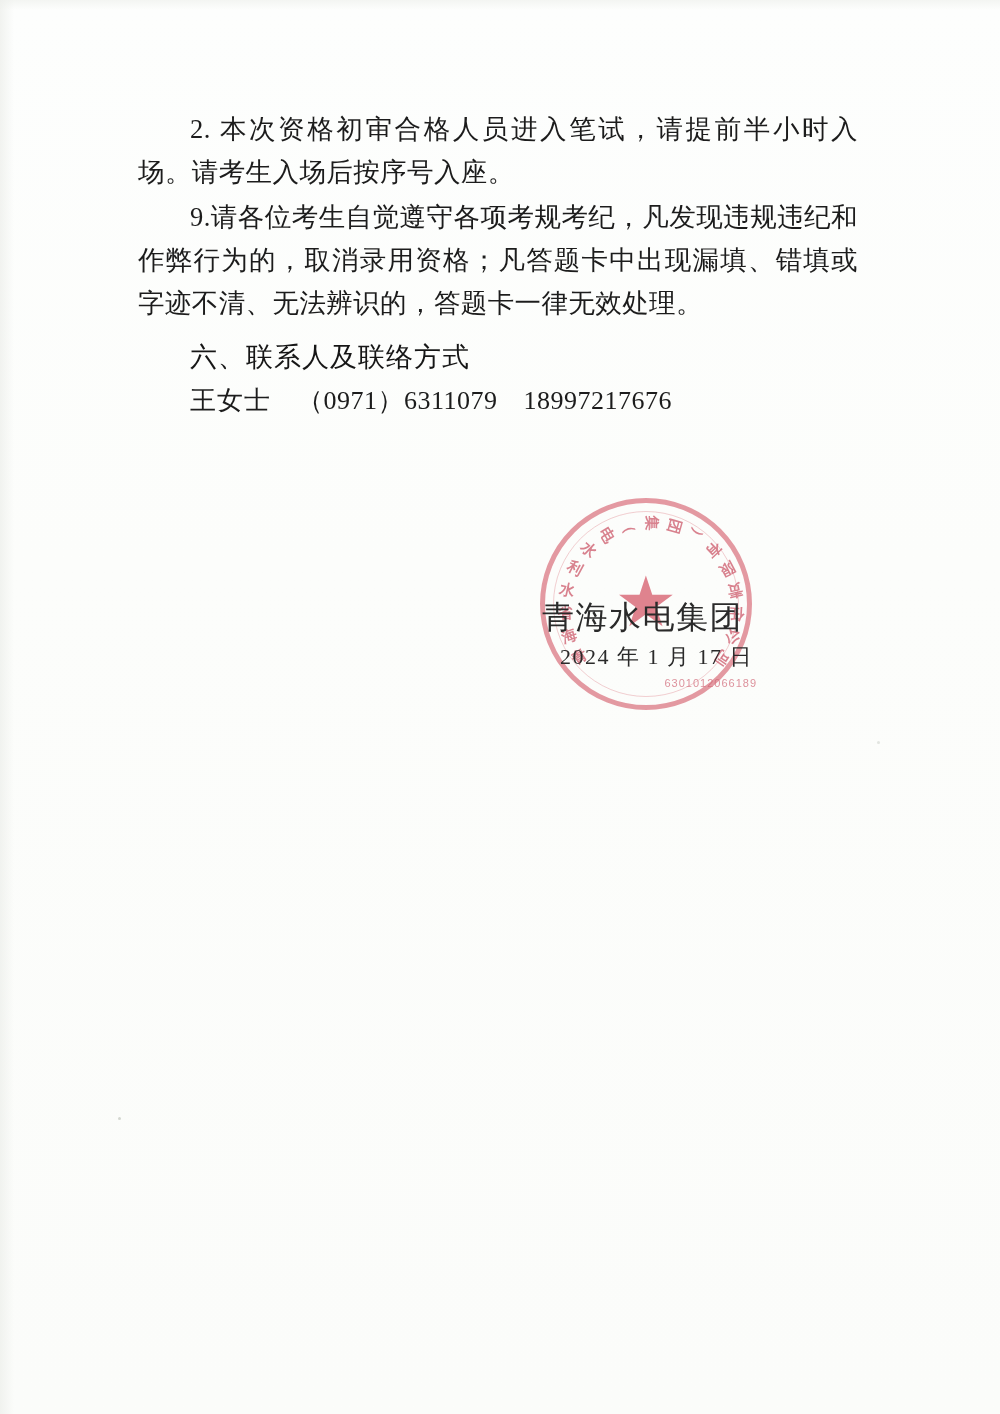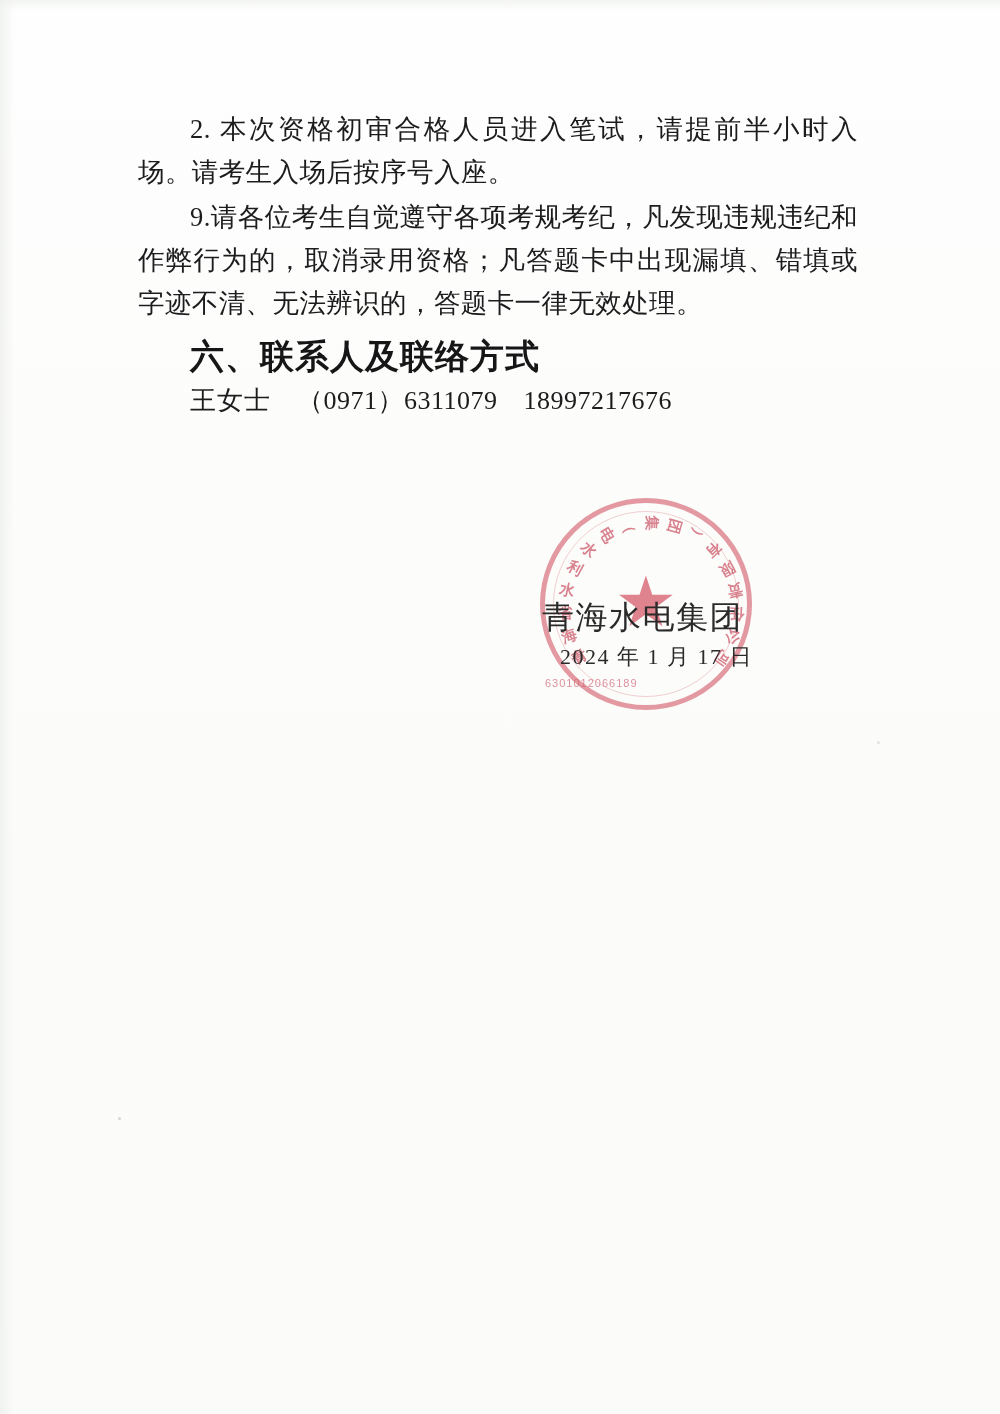--- a/index.html
+++ b/index.html
@@ -48,23 +48,23 @@
     letter-spacing: 0.4px;
     text-align: justify;
     text-justify: inter-ideograph;
     color: #1c1c1c;
     margin: 0 0 2px 0;
   }
   .para.indent {
     text-indent: 52px;
   }
   .section-heading {
-    font-size: 34px;
+    font-size: 27px;
     line-height: 44px;
-    font-weight: bold;
+    font-weight: normal;
     letter-spacing: 1px;
     margin: 10px 0 0 0;
     text-indent: 52px;
     color: #161616;
   }
   .contact-row {
     font-size: 26px;
     line-height: 44px;
     text-indent: 52px;
     white-space: pre;
@@ -126,21 +126,21 @@
     top: 50%;
     transform-origin: 0 0;
     white-space: nowrap;
     font-weight: bold;
   }
   .seal-bottom-code {
     position: absolute;
     left: 0;
     bottom: 16px;
     width: 212px;
-    text-align: left;
+    text-align: right;
     font-size: 11px;
     letter-spacing: 1px;
     color: rgba(203, 82, 100, .72);
     font-family: "Liberation Sans", sans-serif;
   }
   .signer {
     position: absolute;
     left: 2px;
     top: 98px;
     font-size: 32px;

